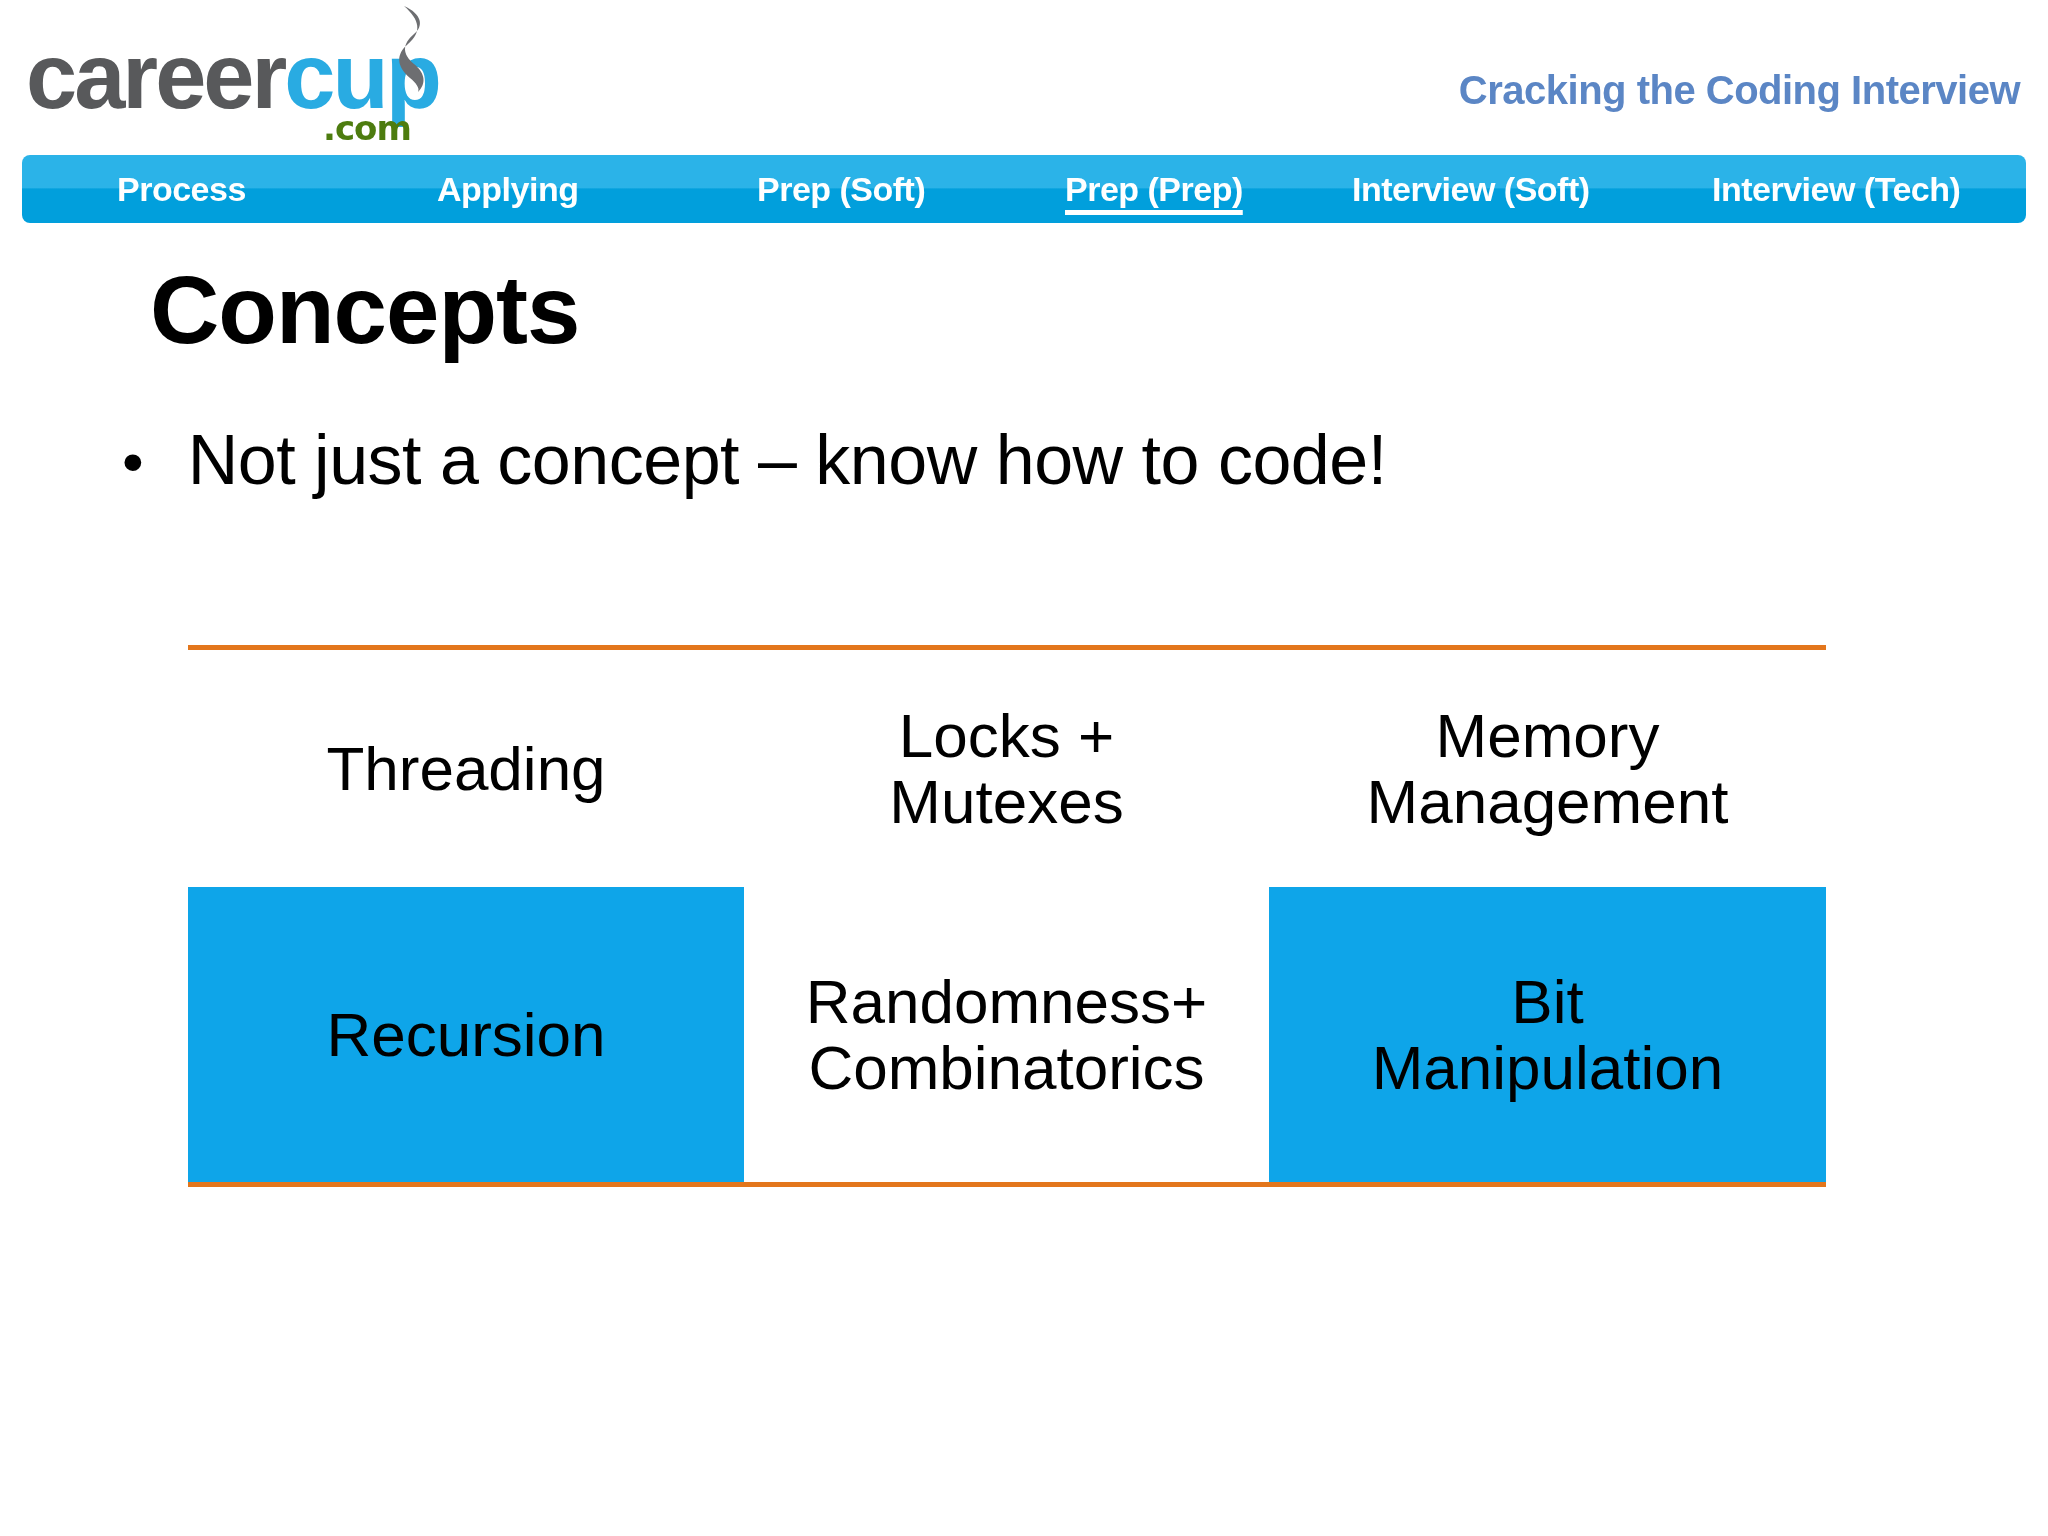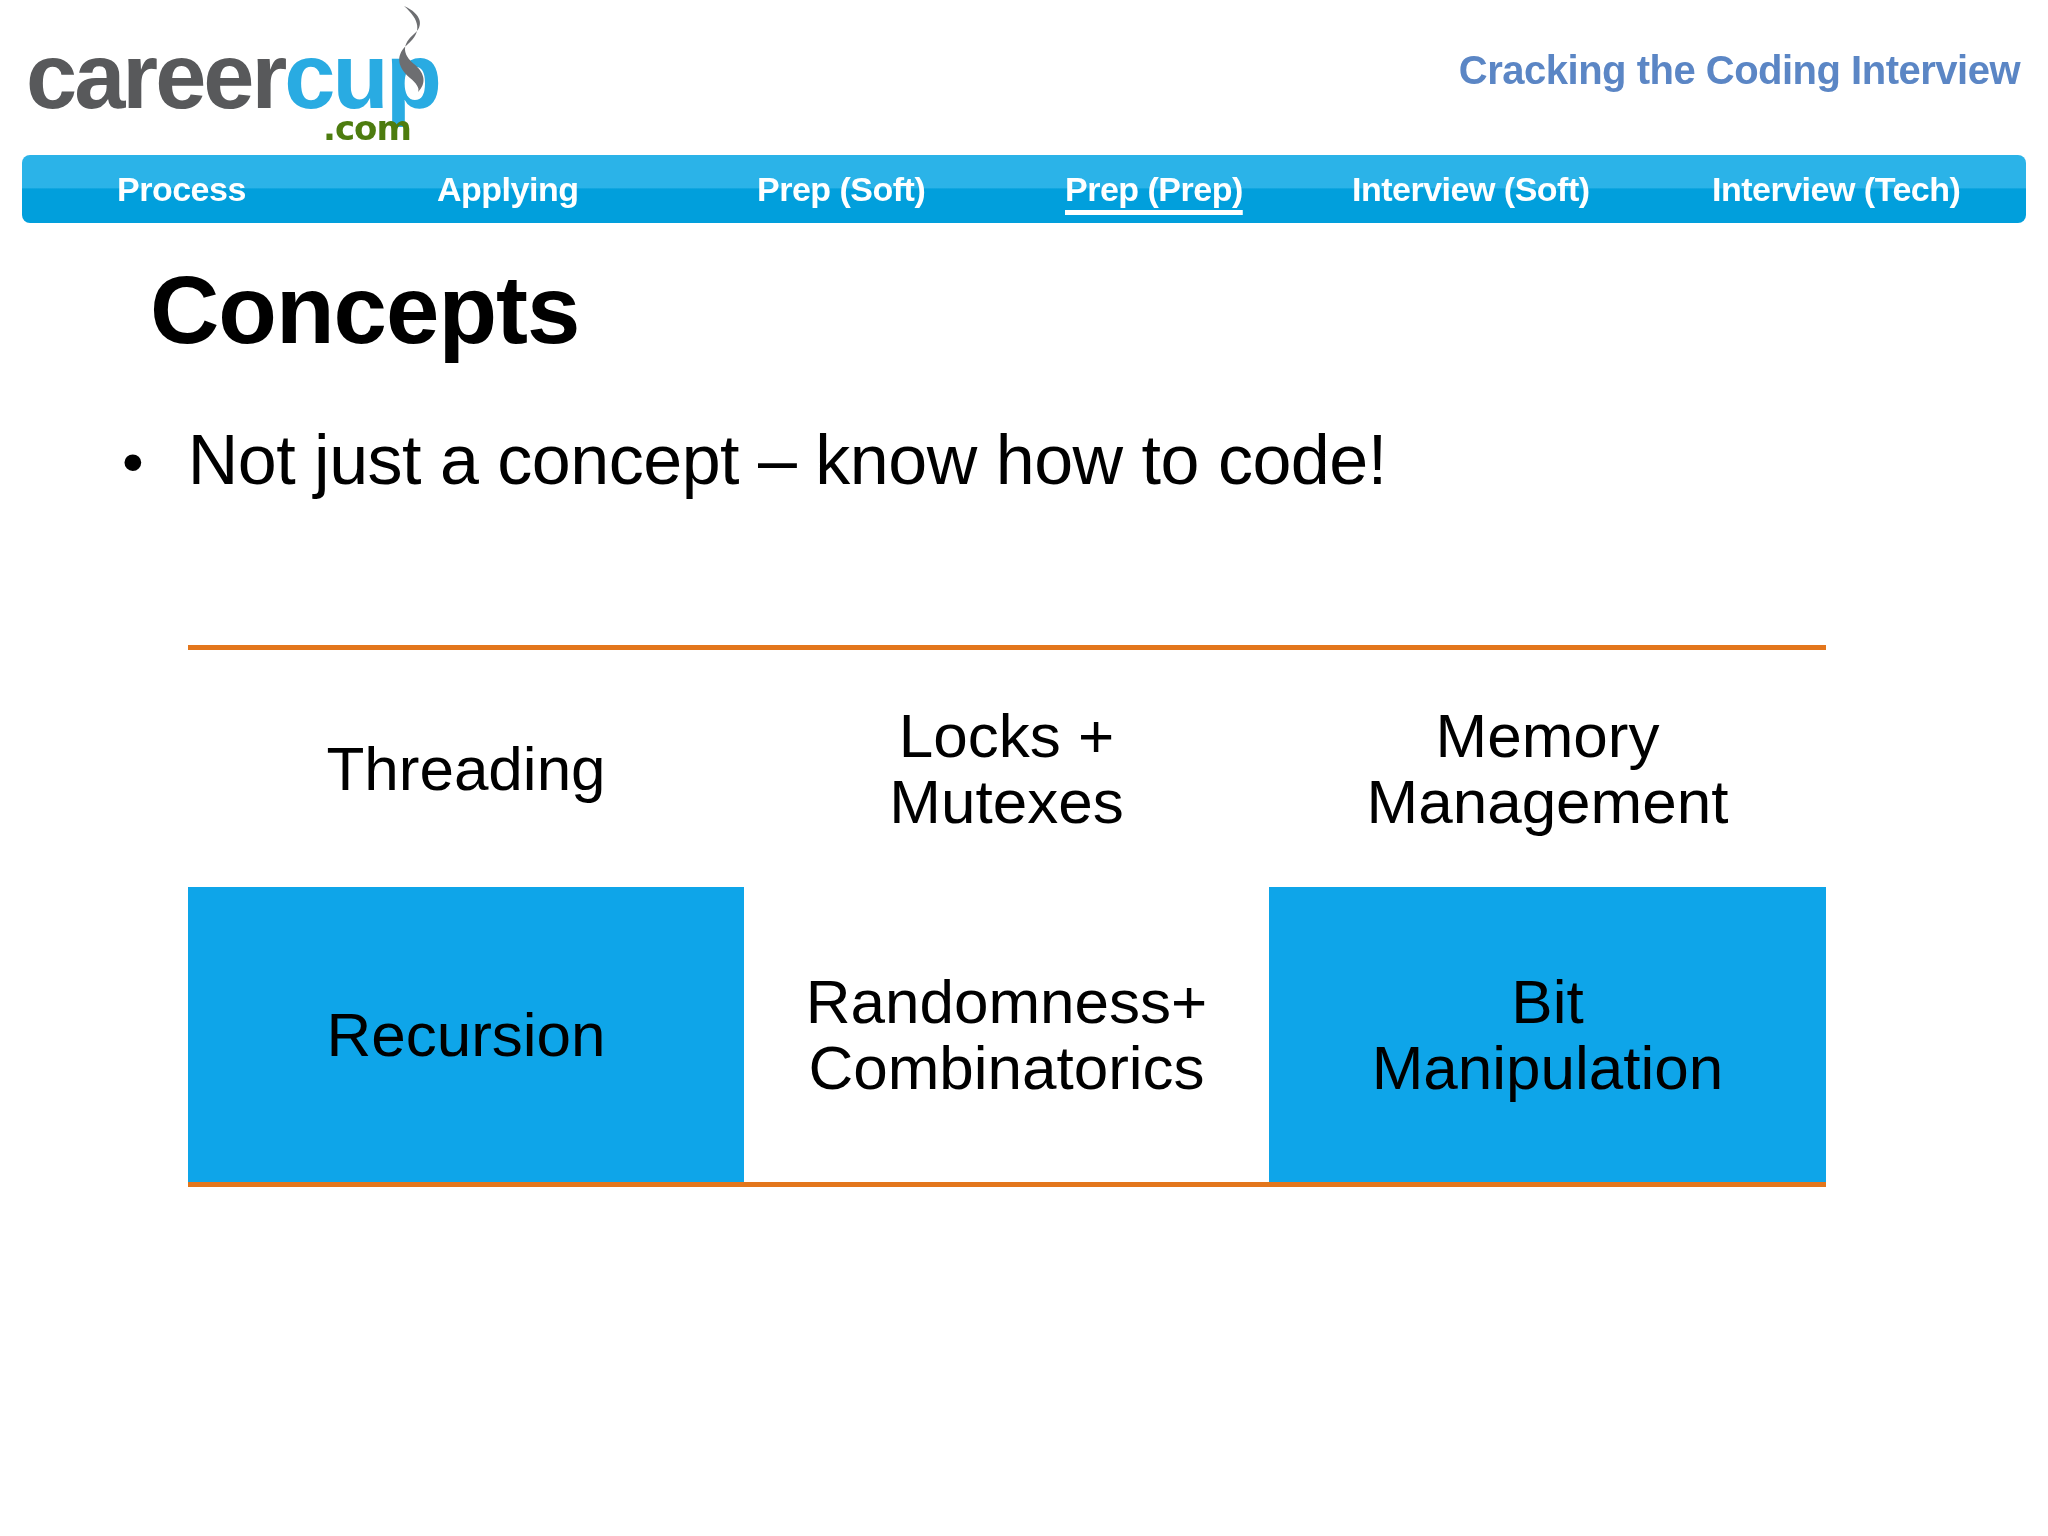--- a/index.html
+++ b/index.html
@@ -57,21 +57,21 @@
     position: absolute;
     left: 338px;
     top: -4px;
     width: 80px;
     height: 90px;
   }
 
   #book-title {
     position: absolute;
     right: 28px;
-    top: 48px;
+    top: 68px;
     font-size: 40px;
     font-weight: bold;
     color: #5b86c5;
     letter-spacing: -0.5px;
     white-space: nowrap;
   }
 
   
   #navbar {
     position: absolute;

